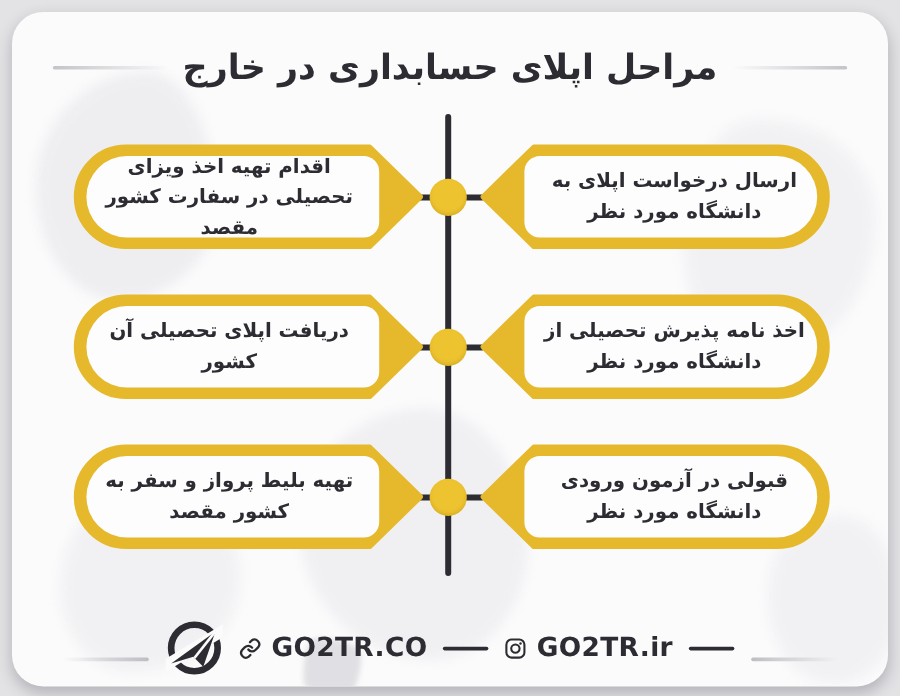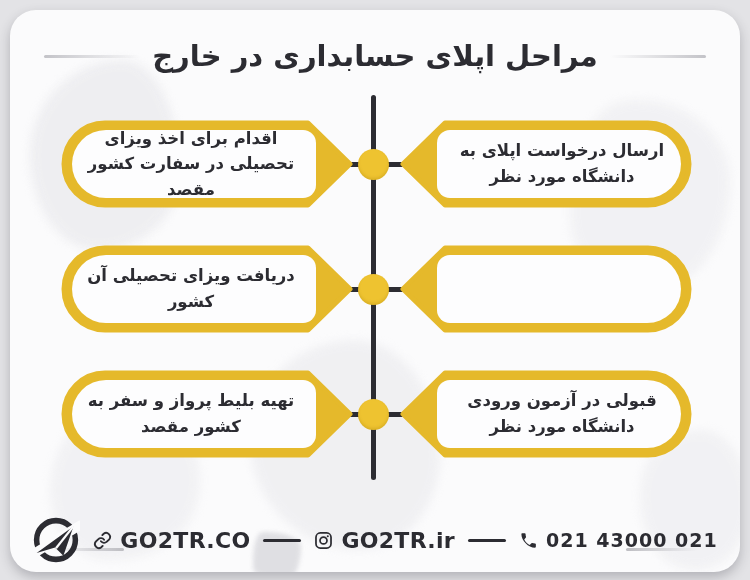--- a/index.html
+++ b/index.html
@@ -101,35 +101,36 @@
         <path class="shape-outer" d="M3,50 L45,9 L248,9 A41,41 0 0 1 289,50 A41,41 0 0 1 248,91 L45,91 Z"></path>
         <path class="shape-inner" d="M50,16 L247,16 A34,34 0 0 1 281,50 A34,34 0 0 1 247,84 L50,84 A13,13 0 0 1 37,71 L37,29 A13,13 0 0 1 50,16 Z"></path>
       </svg>
       <div class="box-text" dir="rtl">ارسال درخواست اپلای به دانشگاه مورد نظر</div>
     </div>
     <div class="box leftside" style="top:104px">
       <svg viewBox="0 0 300 100">
         <path class="shape-outer" d="M297,50 L255,9 L52,9 A41,41 0 0 0 11,50 A41,41 0 0 0 52,91 L255,91 Z"></path>
         <path class="shape-inner" d="M250,16 L53,16 A34,34 0 0 0 19,50 A34,34 0 0 0 53,84 L250,84 A13,13 0 0 0 263,71 L263,29 A13,13 0 0 0 250,16 Z"></path>
       </svg>
-      <div class="box-text" dir="rtl">اقدام برای اخذ ویزای تحصیلی در سفارت کشور مقصد</div>
+      <div class="box-text" dir="rtl">اقدام تهیه اخذ ویزای تحصیلی در سفارت کشور مقصد</div>
     </div>
 
     <div class="box rightside" style="top:229px">
       <svg viewBox="0 0 300 100">
         <path class="shape-outer" d="M3,50 L45,9 L248,9 A41,41 0 0 1 289,50 A41,41 0 0 1 248,91 L45,91 Z"></path>
         <path class="shape-inner" d="M50,16 L247,16 A34,34 0 0 1 281,50 A34,34 0 0 1 247,84 L50,84 A13,13 0 0 1 37,71 L37,29 A13,13 0 0 1 50,16 Z"></path>
       </svg>
+      <div class="box-text" dir="rtl">اخذ نامه پذیرش تحصیلی از دانشگاه مورد نظر</div>
     </div>
     <div class="box leftside" style="top:229px">
       <svg viewBox="0 0 300 100">
         <path class="shape-outer" d="M297,50 L255,9 L52,9 A41,41 0 0 0 11,50 A41,41 0 0 0 52,91 L255,91 Z"></path>
         <path class="shape-inner" d="M250,16 L53,16 A34,34 0 0 0 19,50 A34,34 0 0 0 53,84 L250,84 A13,13 0 0 0 263,71 L263,29 A13,13 0 0 0 250,16 Z"></path>
       </svg>
-      <div class="box-text" dir="rtl">دریافت ویزای تحصیلی آن کشور</div>
+      <div class="box-text" dir="rtl">دریافت اپلای تحصیلی آن کشور</div>
     </div>
 
     <div class="box rightside" style="top:354px">
       <svg viewBox="0 0 300 100">
         <path class="shape-outer" d="M3,50 L45,9 L248,9 A41,41 0 0 1 289,50 A41,41 0 0 1 248,91 L45,91 Z"></path>
         <path class="shape-inner" d="M50,16 L247,16 A34,34 0 0 1 281,50 A34,34 0 0 1 247,84 L50,84 A13,13 0 0 1 37,71 L37,29 A13,13 0 0 1 50,16 Z"></path>
       </svg>
       <div class="box-text" dir="rtl">قبولی در آزمون ورودی دانشگاه مورد نظر</div>
     </div>
     <div class="box leftside" style="top:354px">
@@ -171,24 +172,16 @@
             <rect x="2.5" y="2.5" width="19" height="19" rx="5.5"></rect>
             <circle cx="12" cy="12" r="4.4"></circle>
             <circle cx="17.4" cy="6.6" r="1.3" fill="#2C2C32" stroke="none"></circle>
           </svg>
         </span>
         <span class="f-label">GO2TR.ir</span>
       </span>
 
       <span class="f-dash"></span>
 
-      <span class="f-item">
-        <span class="icon">
-          <svg width="19" height="19" viewBox="0 0 24 24" fill="#2C2C32">
-            <path d="M6.6 10.8c1.5 3 3.9 5.4 6.9 6.9l2.3-2.3c.3-.3.7-.4 1-.2 1.1.4 2.3.6 3.5.6.6 0 1 .4 1 1V20c0 .6-.4 1-1 1C11.8 21 3 12.2 3 3.7c0-.6.4-1 1-1h3.3c.6 0 1 .4 1 1 0 1.2.2 2.4.6 3.5.1.3 0 .7-.2 1L6.6 10.8z"></path>
-          </svg>
-        </span>
-        <span class="f-phone" dir="ltr">021 43000 021</span>
-      </span>
     </div>
 
   </div>
 </div>
 
 </body></html>

